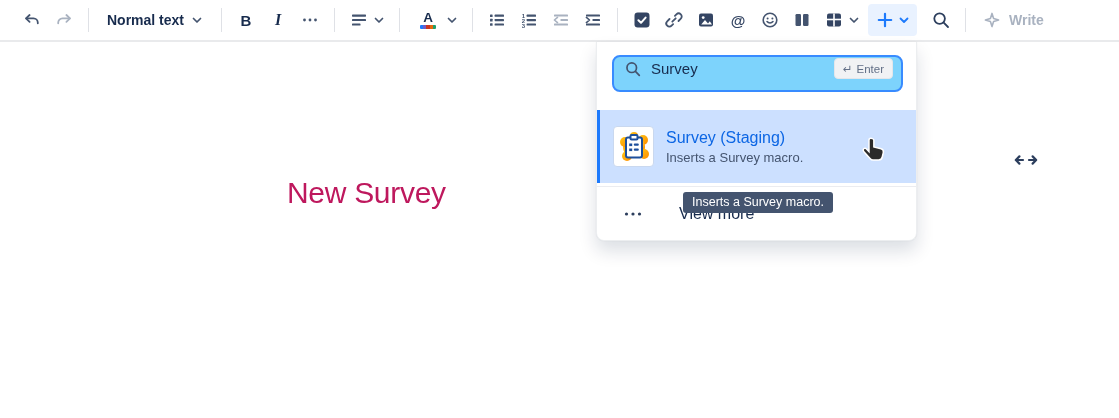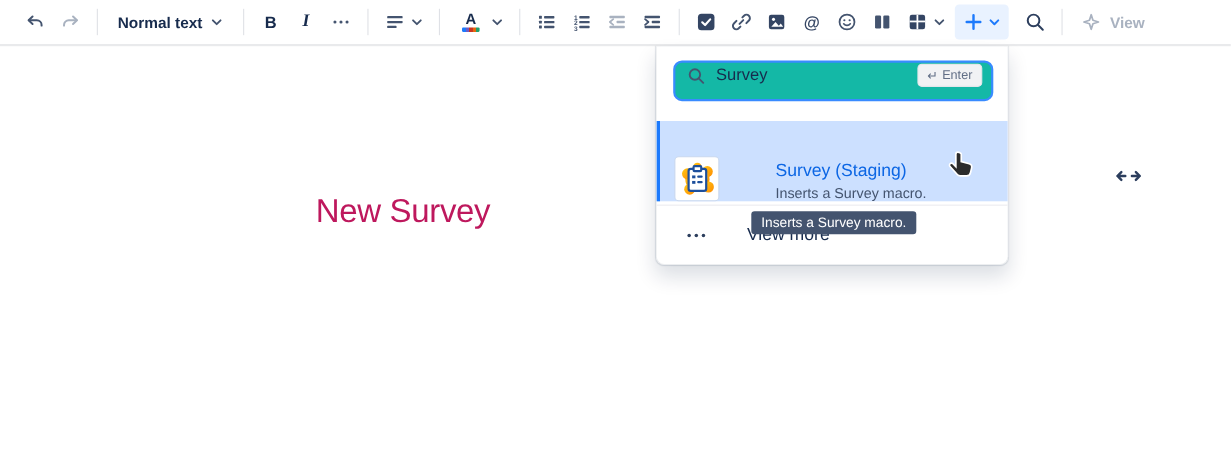--- a/index.html
+++ b/index.html
@@ -35,28 +35,28 @@
         color:#626F86; white-space:nowrap; z-index:1; }
   .ph-left { left:287px; }
   .ph-right { left:913px; }
   .sq { text-decoration:underline; text-decoration-style:wavy; text-decoration-color:#E2483D;
         text-decoration-thickness:1px; text-underline-offset:3px; text-decoration-skip-ink:none; }
 
   
   .panel { position:absolute; left:596px; top:42px; width:321px; height:199px; background:#fff;
            border:1px solid #ECEEF0; border-top:none; border-radius:0 0 8px 8px; z-index:5;
            box-shadow:0 10px 18px rgba(9,30,66,.14), 0 0 1px rgba(9,30,66,.12); }
-  .searchbox { position:absolute; left:15px; top:13px; width:291px; height:37px; background:#14b8a6;
+  .searchbox { position:absolute; left:15px; top:13px; width:291px; height:37px; background:#7dd3fc;
                border:2px solid #388BFF; border-radius:8px; display:flex; align-items:center;
                padding:0 8px 10px 10px; cursor:text; }
   .searchbox .val { margin-left:9px; font-size:15px; color:#172B4D; }
   .enter-badge { margin-left:auto; background:#F1F2F4; border:1px solid #E4E6EA; border-radius:4px;
                  padding:2.5px 8px; font-size:11.5px; color:#626F86; display:flex; align-items:center; gap:4px; }
   .result-row { position:absolute; left:0; top:68px; width:100%; height:73px; background:#CCE0FF;
-                border-left:3px solid #1D7AFC; display:flex; align-items:flex-end; padding-left:13px; cursor:pointer;gap:39px; }
+                border-left:3px solid #1D7AFC; display:flex; align-items:center; padding-left:13px; cursor:pointer; }
   .macro-tile { width:41px; height:41px; background:#fff; border:1px solid #C9D8EF; border-radius:4px;
                 display:flex; align-items:center; justify-content:center; flex:none; }
   .result-txt { margin-left:12px; }
   .result-title { font-size:16px; font-weight:500; color:#0C66E4; line-height:19px; }
   .result-desc { font-size:13px; color:#44546F; margin-top:3px; }
   .cursor-img { position:absolute; left:262px; top:94px; z-index:7; pointer-events:none; }
   .panel-div { position:absolute; left:0; top:144px; width:100%; height:1px; background:#EBECF0; }
   .footer-row { position:absolute; left:0; top:145px; width:100%; height:53px; display:flex;
                 align-items:center; padding-left:26px; cursor:pointer; border-radius:0 0 8px 8px; }
   .viewmore-label { margin-left:36px; font-size:16px; color:#172B4D; }
@@ -242,21 +242,21 @@
           <path d="M12.7 12.7 17 17"></path>
         </svg>
     </div>
 
     <div class="tb-sep"></div>
 
     <div class="tb-btn tb-write">
       <svg class="ic" width="20" height="20" viewBox="0 0 20 20" fill="none" stroke="currentColor" stroke-width="1.6" stroke-linejoin="round">
           <path d="M10 3.4 11.6 8.4 16.6 10 11.6 11.6 10 16.6 8.4 11.6 3.4 10 8.4 8.4Z"></path>
         </svg>
-      <span>View</span>
+      <span>Write</span>
     </div>
   </div>
 
   <div class="editor-canvas">
 
     <h1 class="page-title">New Survey</h1>
 
     <span class="width-toggle">
       <svg class="ic" width="26" height="16" viewBox="0 0 26 16" fill="none" stroke="currentColor" stroke-width="2.2" stroke-linecap="round" stroke-linejoin="round">
           <path d="M10 8H3M6.4 4.4 2.8 8l3.6 3.6"></path>

